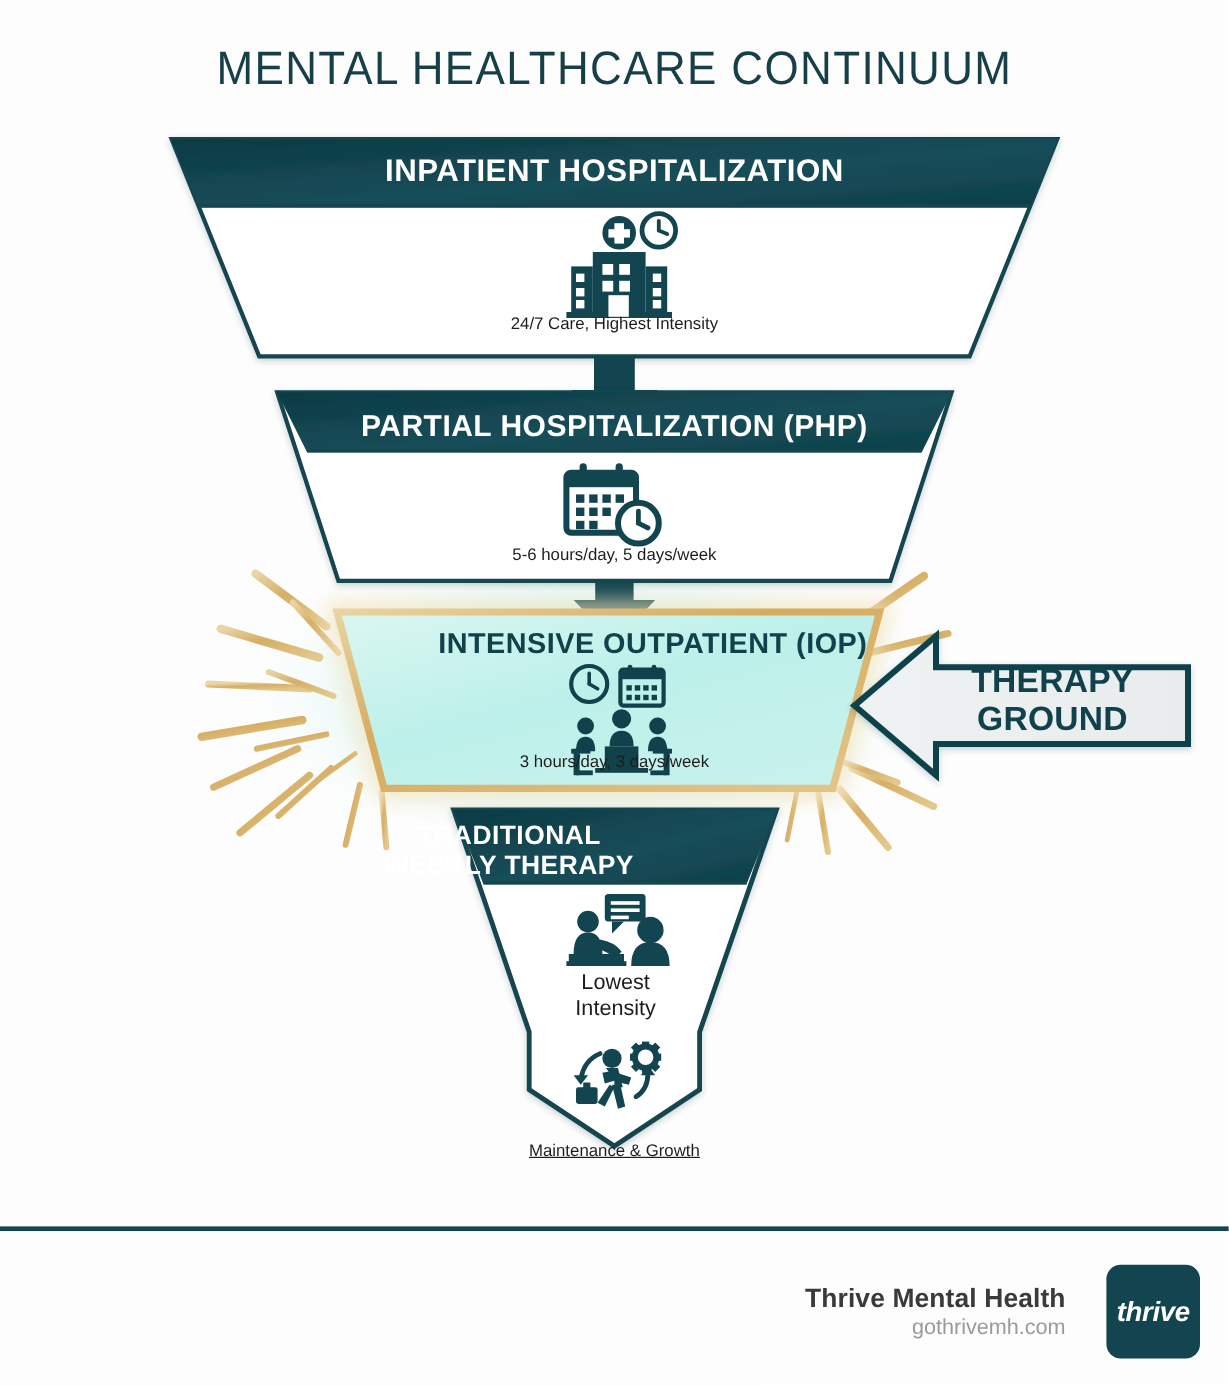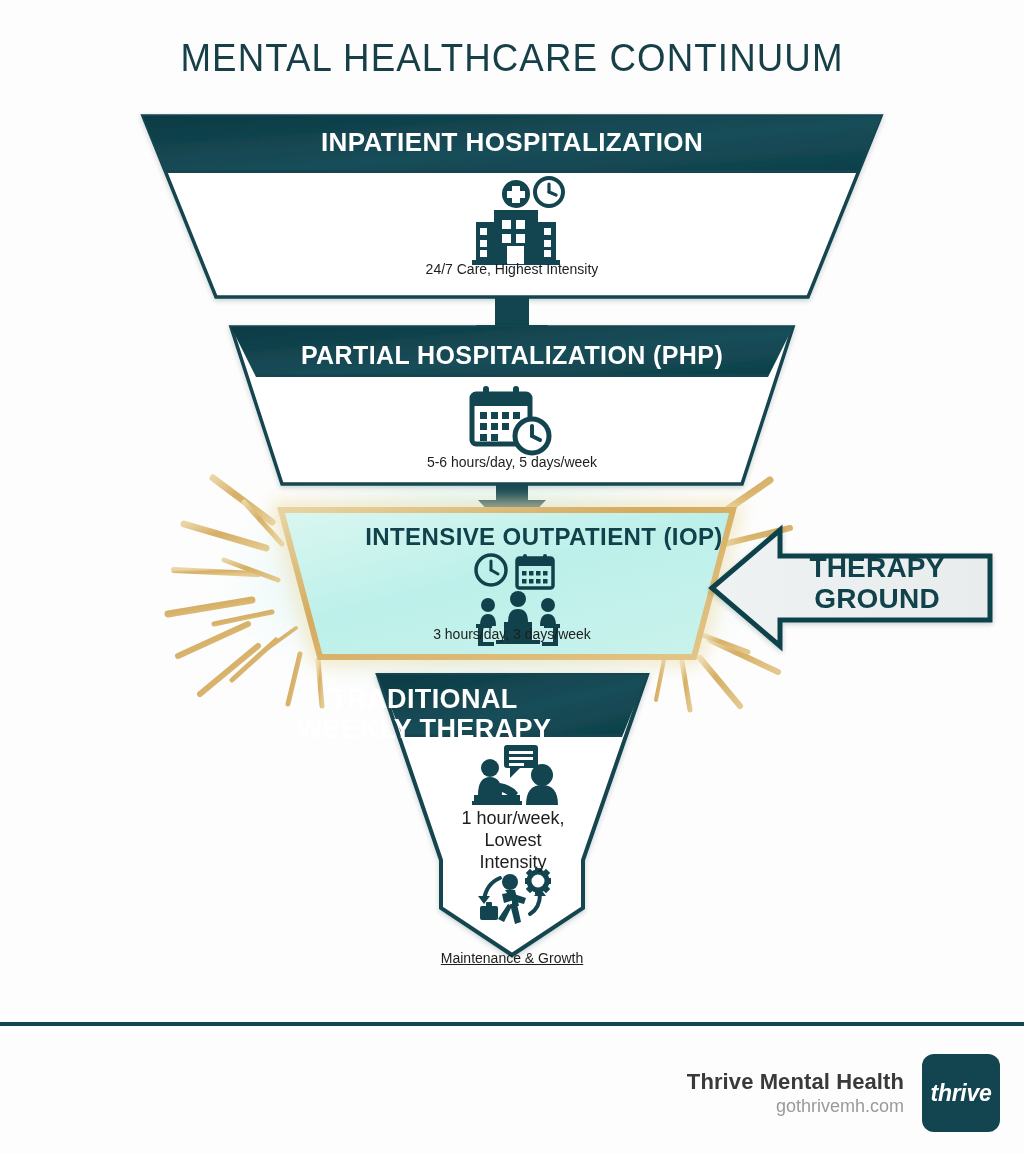--- a/index.html
+++ b/index.html
@@ -73,21 +73,21 @@
   
   #t1 { top: 128px; left: 0; width: 1024px; font-size: 26px; }
   #s1 { top: 261px; left: 0; width: 1024px; }
   
   #t2 { top: 341px; left: 0; width: 1024px; font-size: 25px; }
   #s2 { top: 454px; left: 0; width: 1024px; }
   
   #t3 { top: 524px; left: 0; width: 1024px; font-size: 24px; }
   #s3 { top: 626px; left: 0; width: 1024px; }
   
-  #t4 { top: 684px; left: 0; width: 848px; font-size: 27px; }
+  #t4 { top: 684px; left: 0; width: 848px; font-size: 22px; }
   #s4 { top: 808px; left: 385px; width: 256px; font-size: 18px; }
 
   
   .mg-label {
     position: absolute;
     top: 552px;
     left: 762px;
     width: 230px;
     text-align: center;
     color: #11424c;
@@ -126,21 +126,21 @@
     width: 1024px;
     height: 128px;
     background: #fdfdfd;
   }
   .footer-inner {
     position: absolute;
     right: 24px;
     top: 28px;
     display: flex;
     align-items: center;
-    gap: 18px;
+    gap: 34px;
   }
   .footer-text { text-align: right; }
   .brand-name {
     font-size: 22px;
     font-weight: bold;
     color: #3a3a3a;
     line-height: 1.25;
     letter-spacing: 0.1px;
   }
   .brand-url {
@@ -415,21 +415,20 @@
   <div class="seg-sub" id="s2">5-6 hours/day, 5 days/week</div>
 
   <div class="seg-title dark" id="t3">INTENSIVE OUTPATIENT (IOP)</div>
   <div class="seg-sub" id="s3">3 hours/day, 3 days/week</div>
 
   <div class="seg-title" id="t4">
     <div>TRADITIONAL</div>
     <div>WEEKLY THERAPY</div>
   </div>
   <div class="seg-sub multi" id="s4">
-    <div>1 hour/week,</div>
     <div>Lowest</div>
     <div>Intensity</div>
   </div>
 
   <div class="mg-label">
     <div>THERAPY</div>
     <div>GROUND</div>
   </div>
 
   <div class="maintenance-caption">Maintenance &amp; Growth</div>

